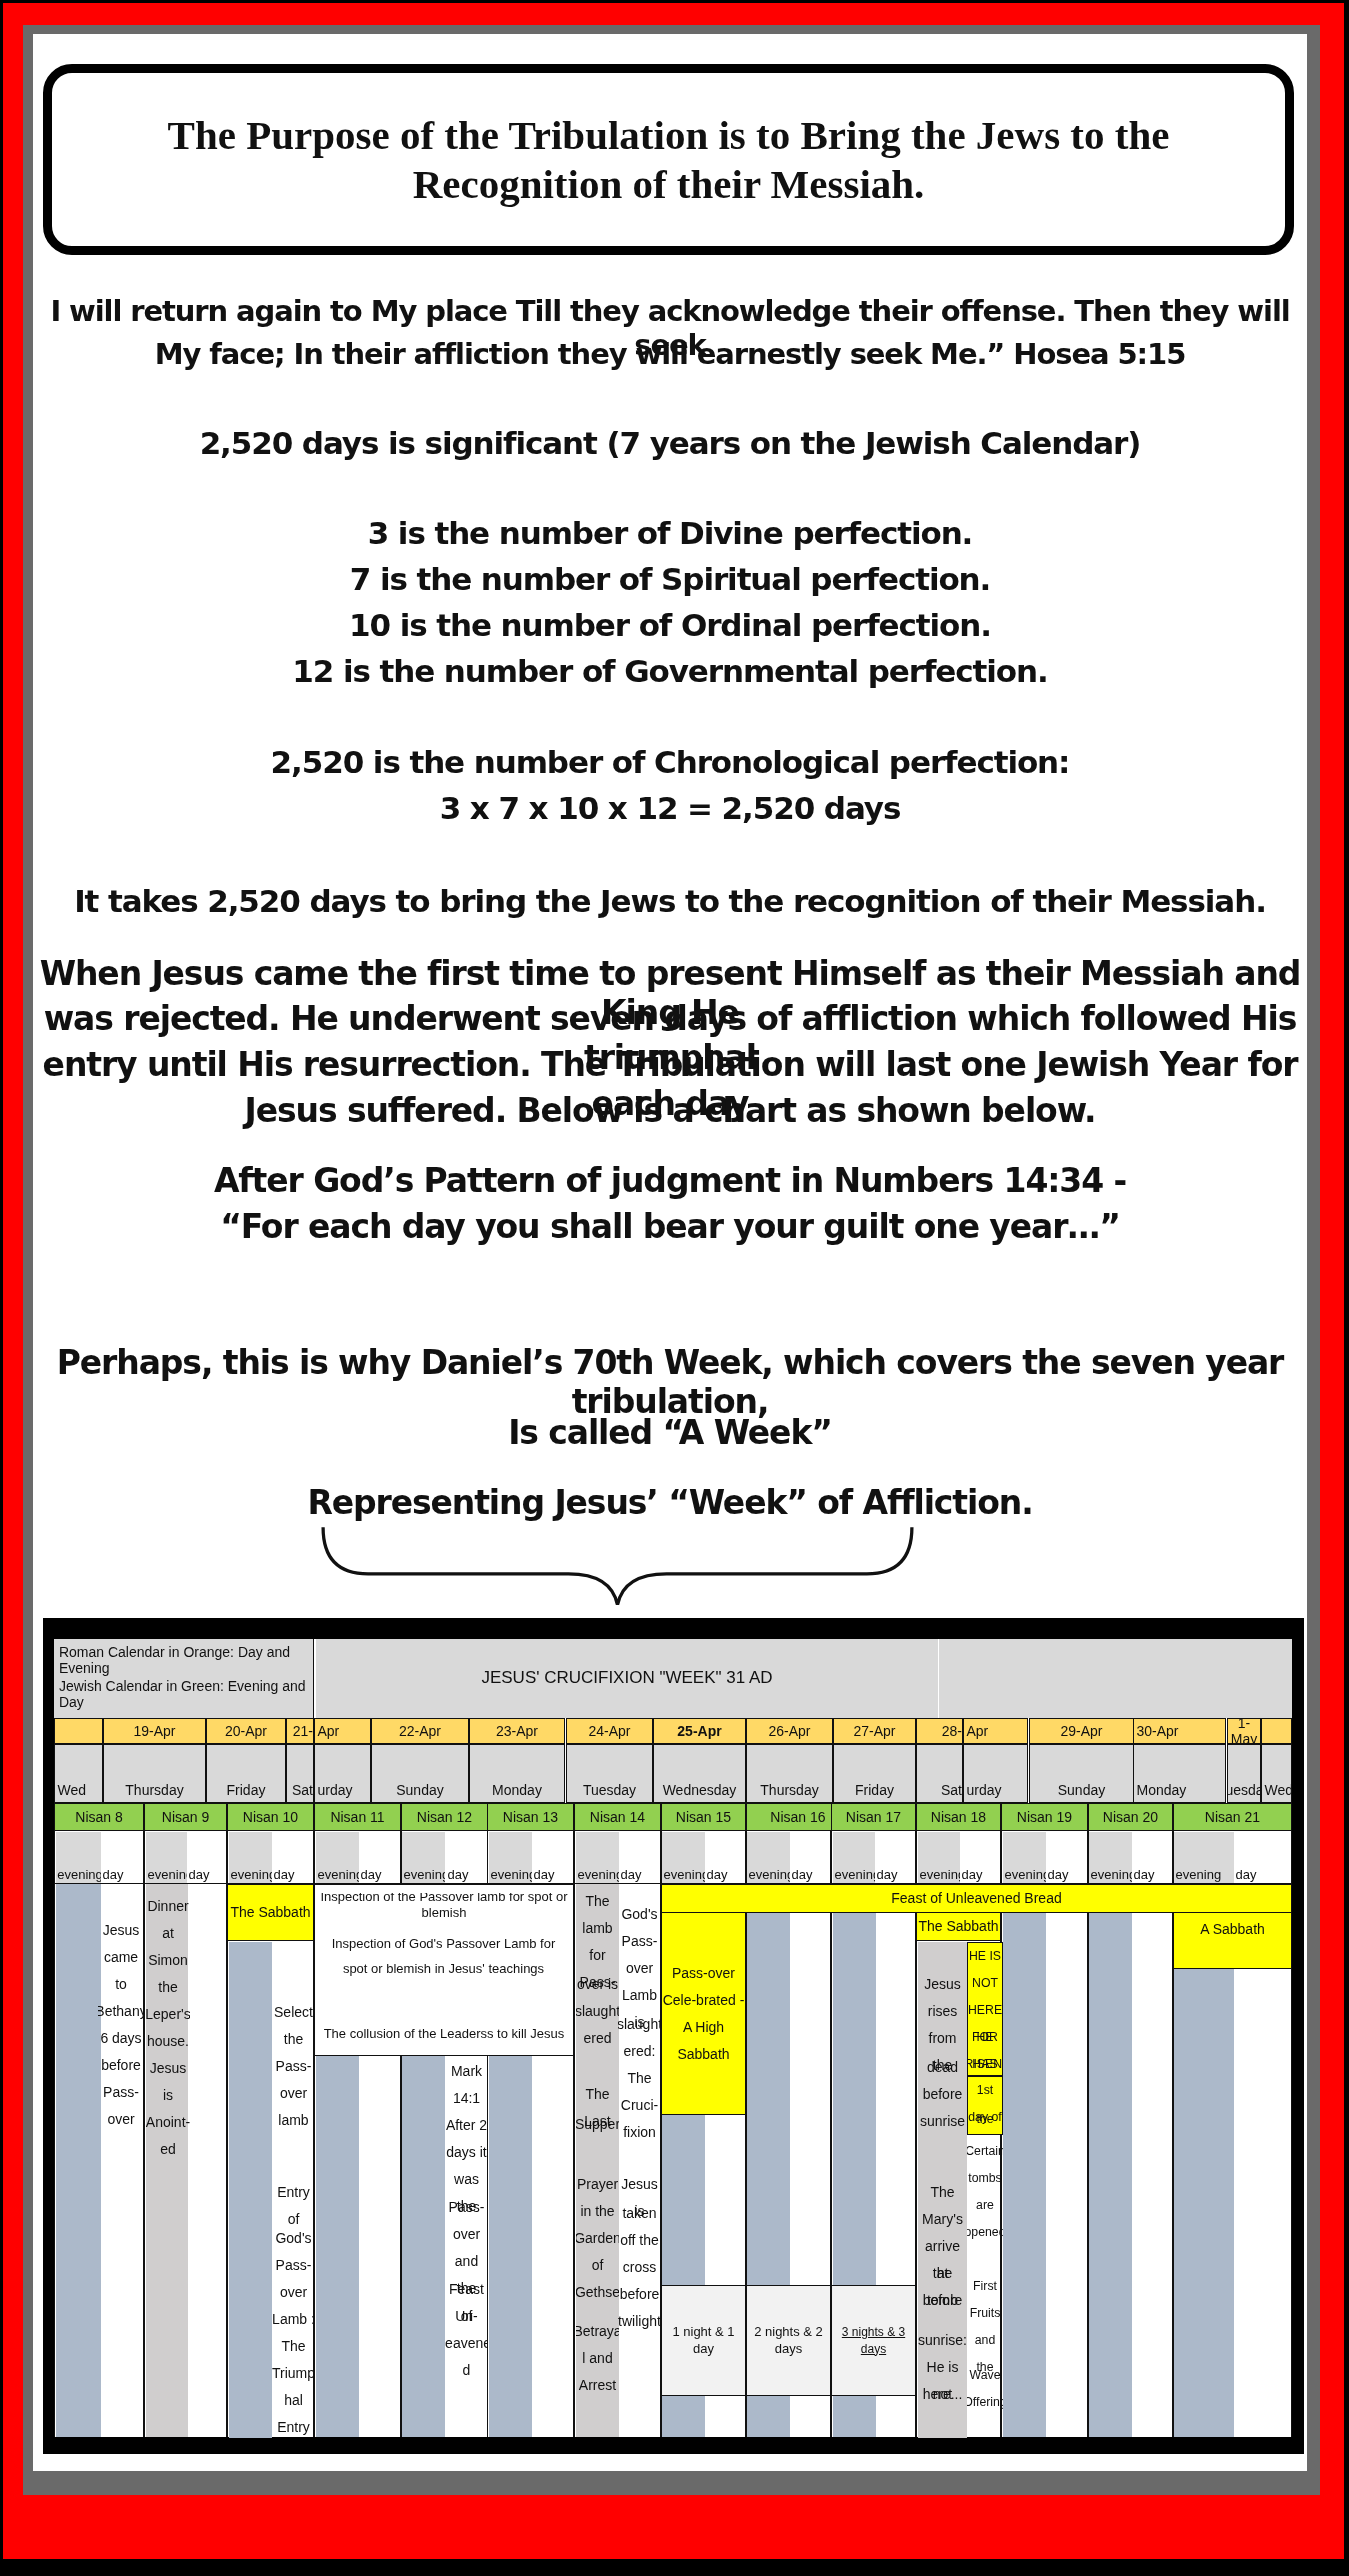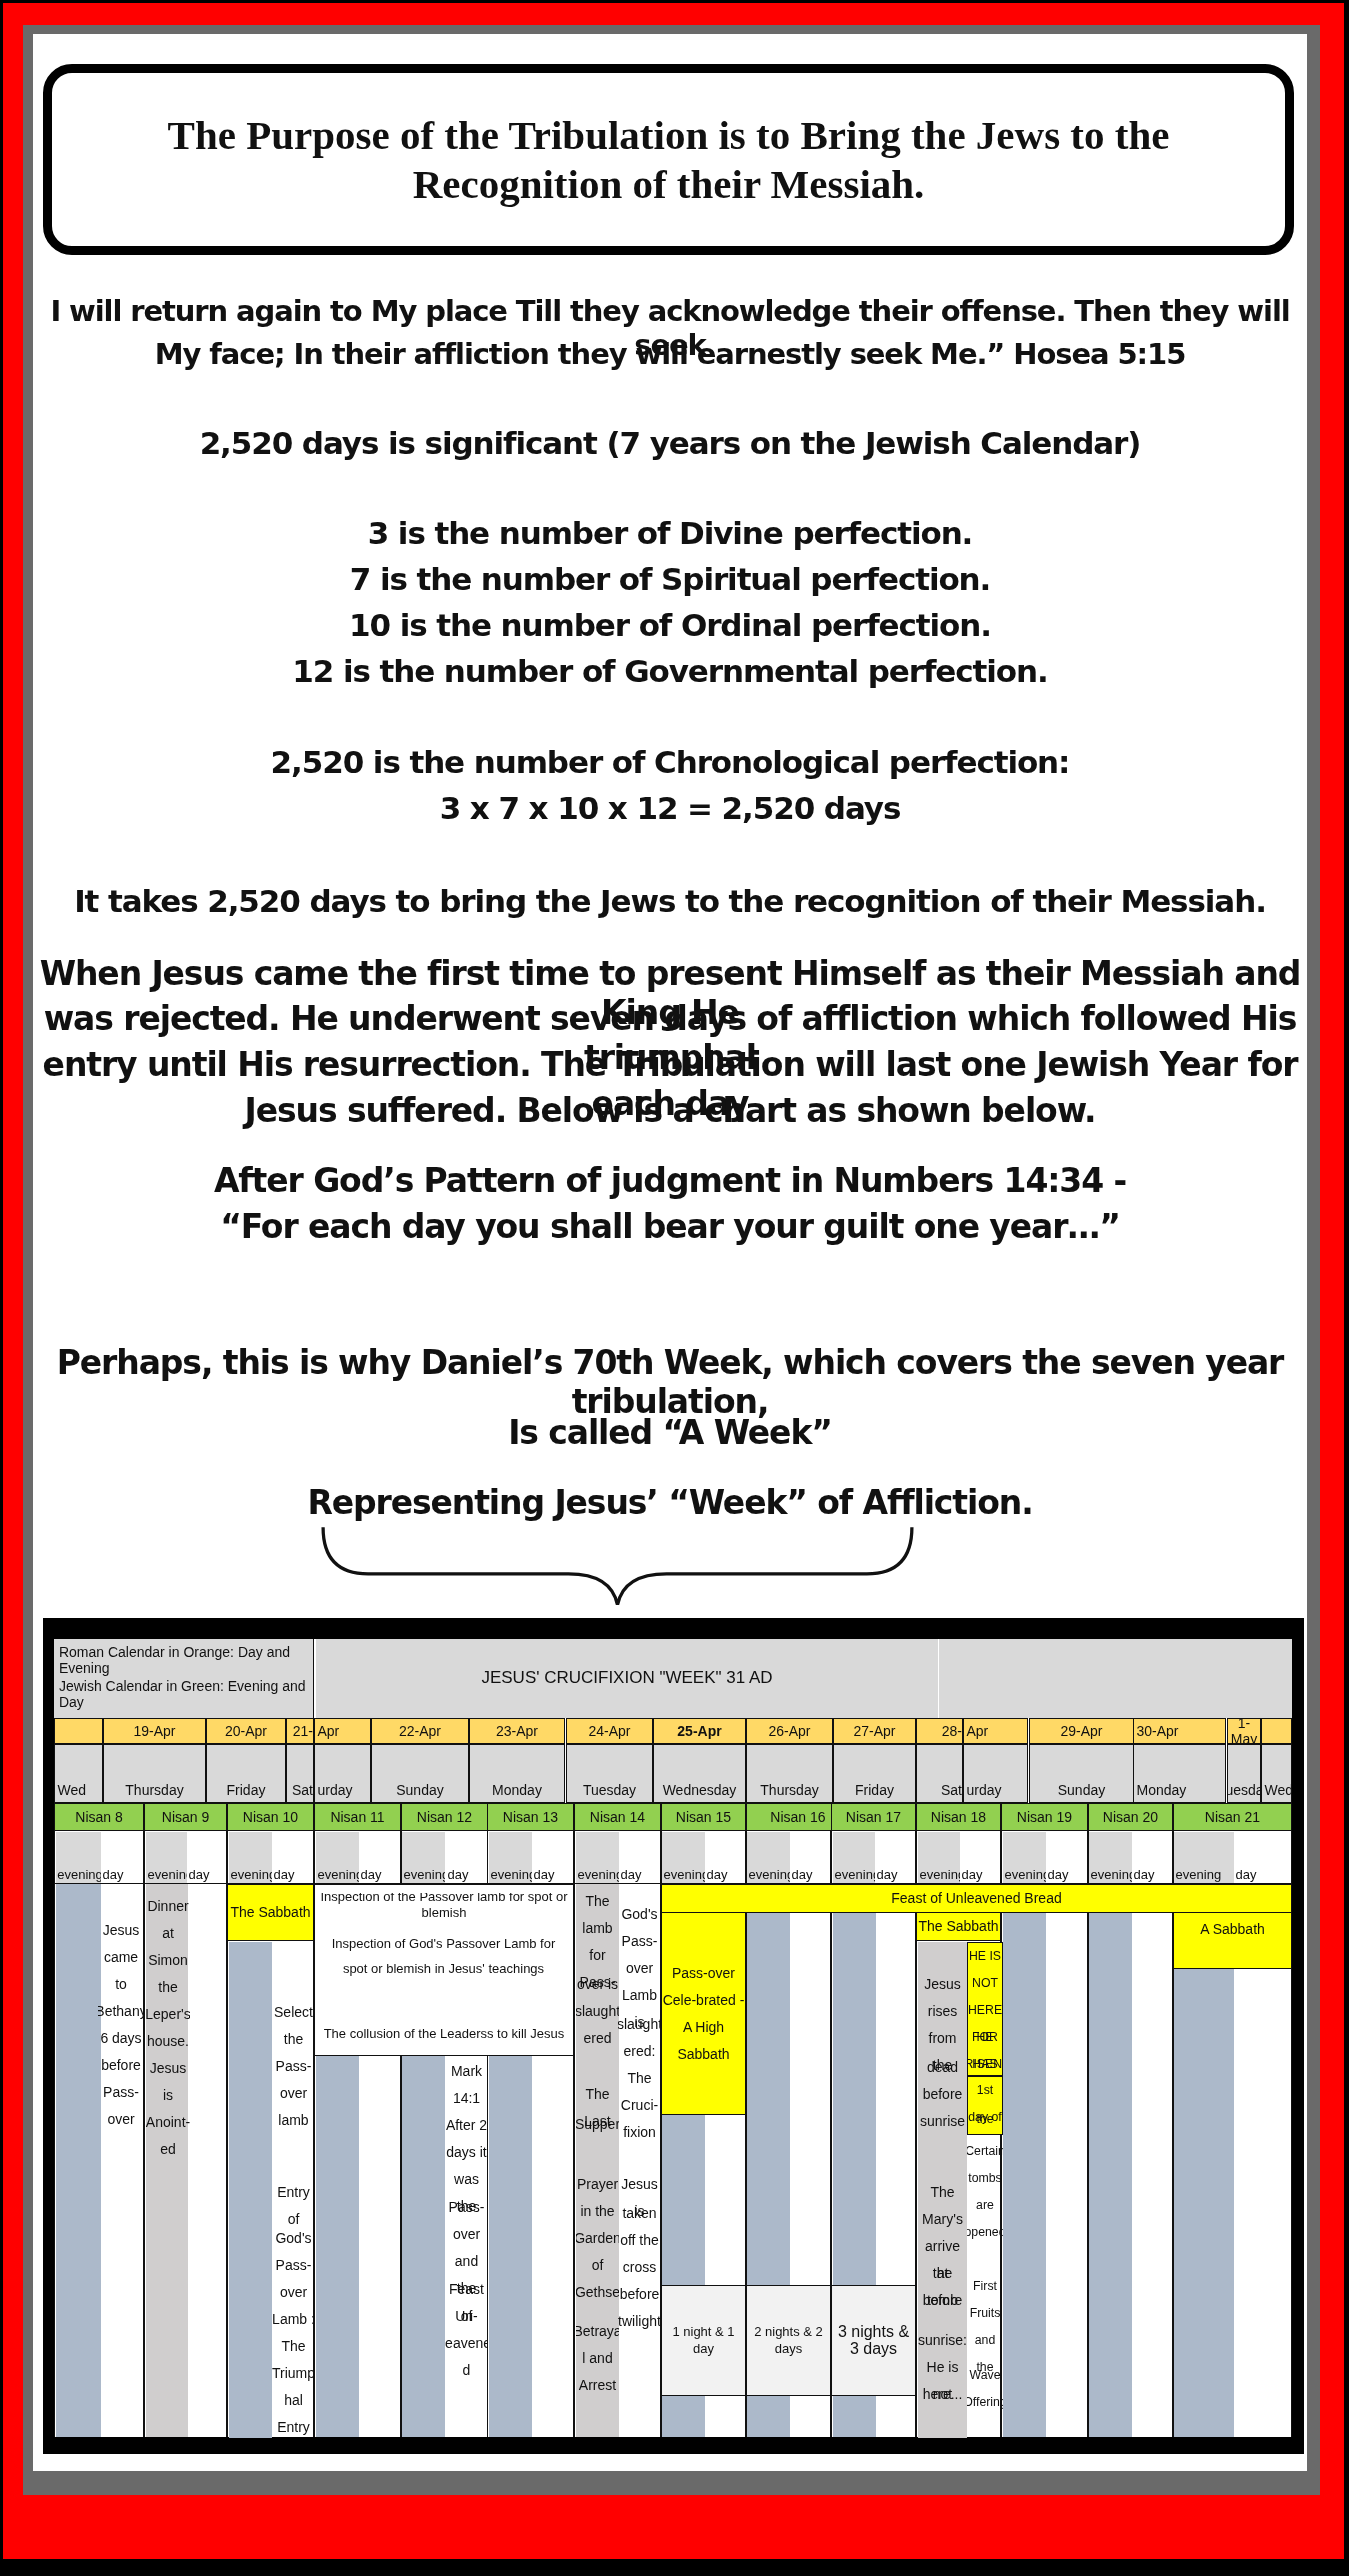--- a/index.html
+++ b/index.html
@@ -284,21 +284,21 @@
       <span style="display: block; min-height: 27px;">off the</span>
       <span style="display: block; min-height: 27px;">cross</span>
       <span style="display: block; min-height: 27px;">before</span>
       <span style="display: block; min-height: 27px;">twilight</span>
     </div>
     <div class="c yel bd cc" style="left: 607px; top: 245px; width: 631px; height: 29px;">Feast of Unleavened Bread</div>
     <div class="c yel bd cc" style="left: 607px; top: 273px; width: 85px; height: 203px;;line-height:27px;">Pass-over Cele-brated -A High Sabbath</div>
     <div class="c slate" style="left: 608px; top: 476px; width: 43px; height: 322px;"></div>
     <div class="c pale bd cc" style="left: 607px; top: 646px; width: 85px; height: 111px;;font-size:13px;">1 night &amp; 1 day</div>
     <div class="c pale bd cc" style="left: 692px; top: 646px; width: 85px; height: 111px;;font-size:13px;">2 nights &amp; 2 days</div>
-    <div class="c pale bd cc" style="left: 777px; top: 646px; width: 85px; height: 111px;;font-size:16px;">3 nights &amp; 3 days</div>
+    <div class="c pale bd cc" style="left: 777px; top: 646px; width: 85px; height: 111px;;font-size:12px;text-decoration:underline;">3 nights &amp; 3 days</div>
     <div class="c yel bd cc" style="left: 862px; top: 273px; width: 85px; height: 29px;">The Sabbath</div>
     <div class="c lg" style="left: 864px; top: 303px; width: 49px; height: 496px;"></div>
     <div class="c vt" style="left: 864px; top: 332px; width: 49px; height: 164px;">
       <span style="display: block; min-height: 27px;">Jesus</span>
       <span style="display: block; min-height: 27px;">rises</span>
       <span style="display: block; min-height: 27px;">from the</span>
       <span style="display: block; min-height: 27px;">dead</span>
       <span style="display: block; min-height: 27px;">before</span>
       <span style="display: block; min-height: 27px;">sunrise</span>
     </div>

